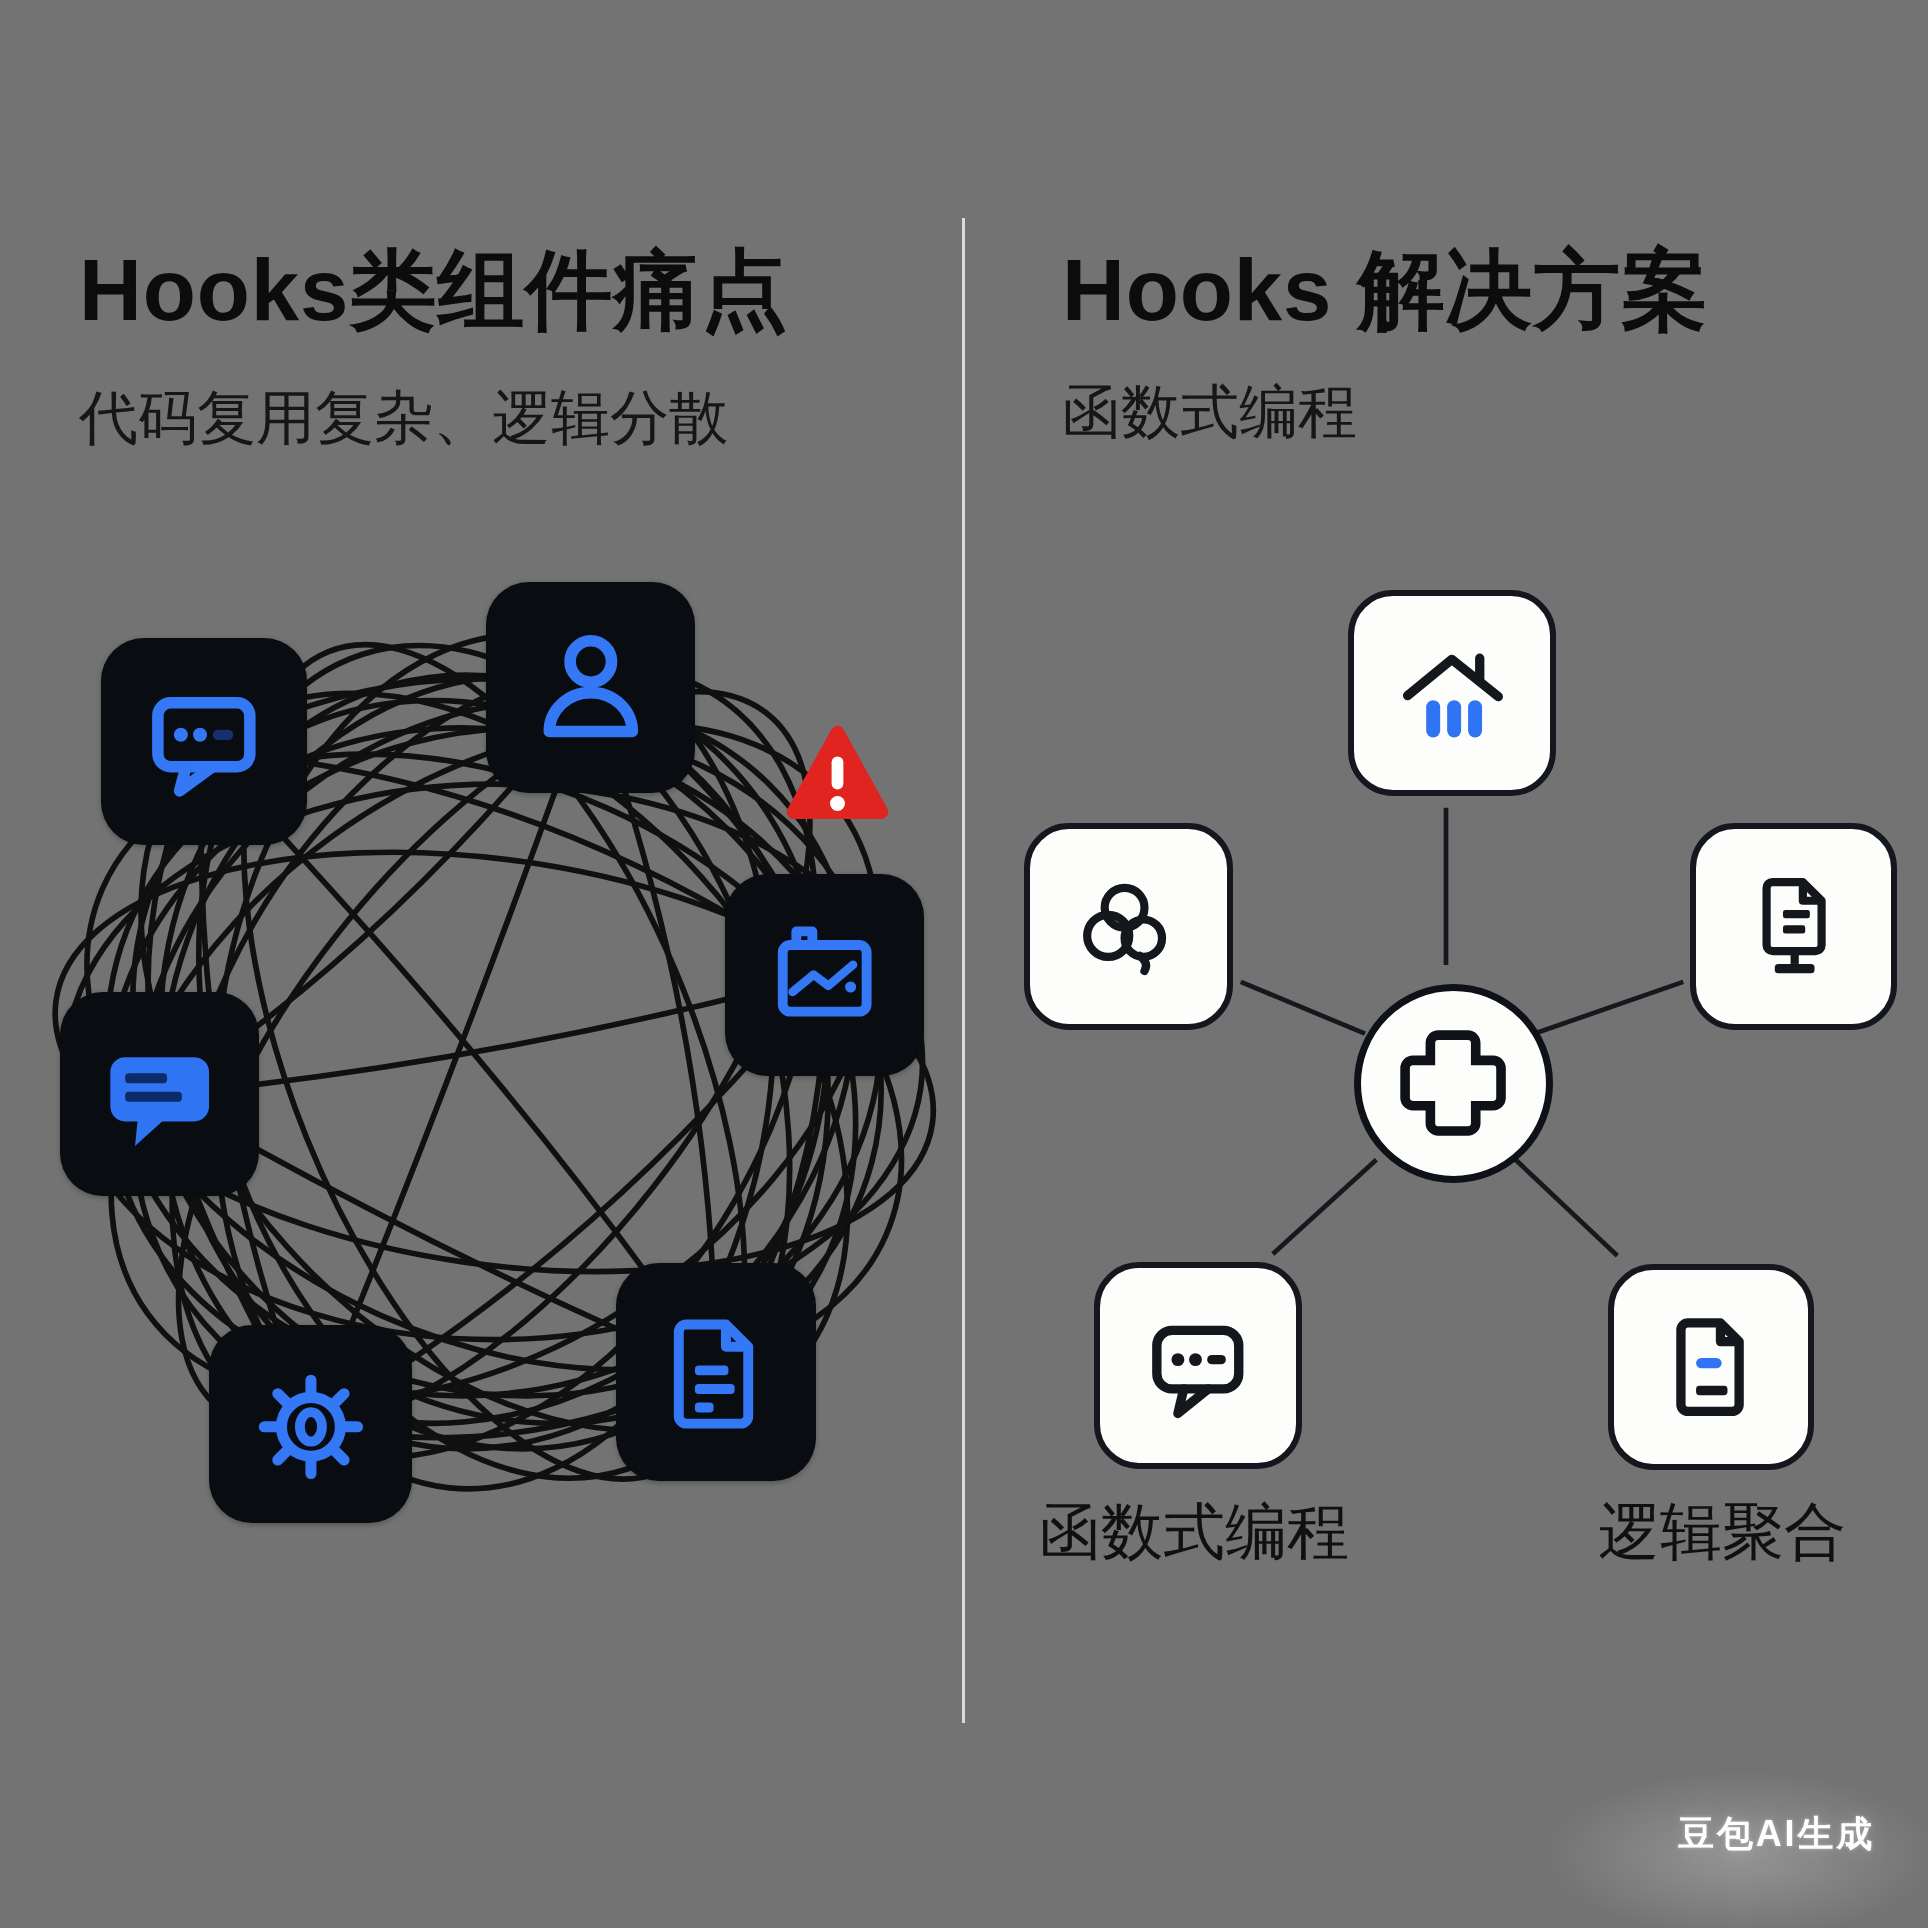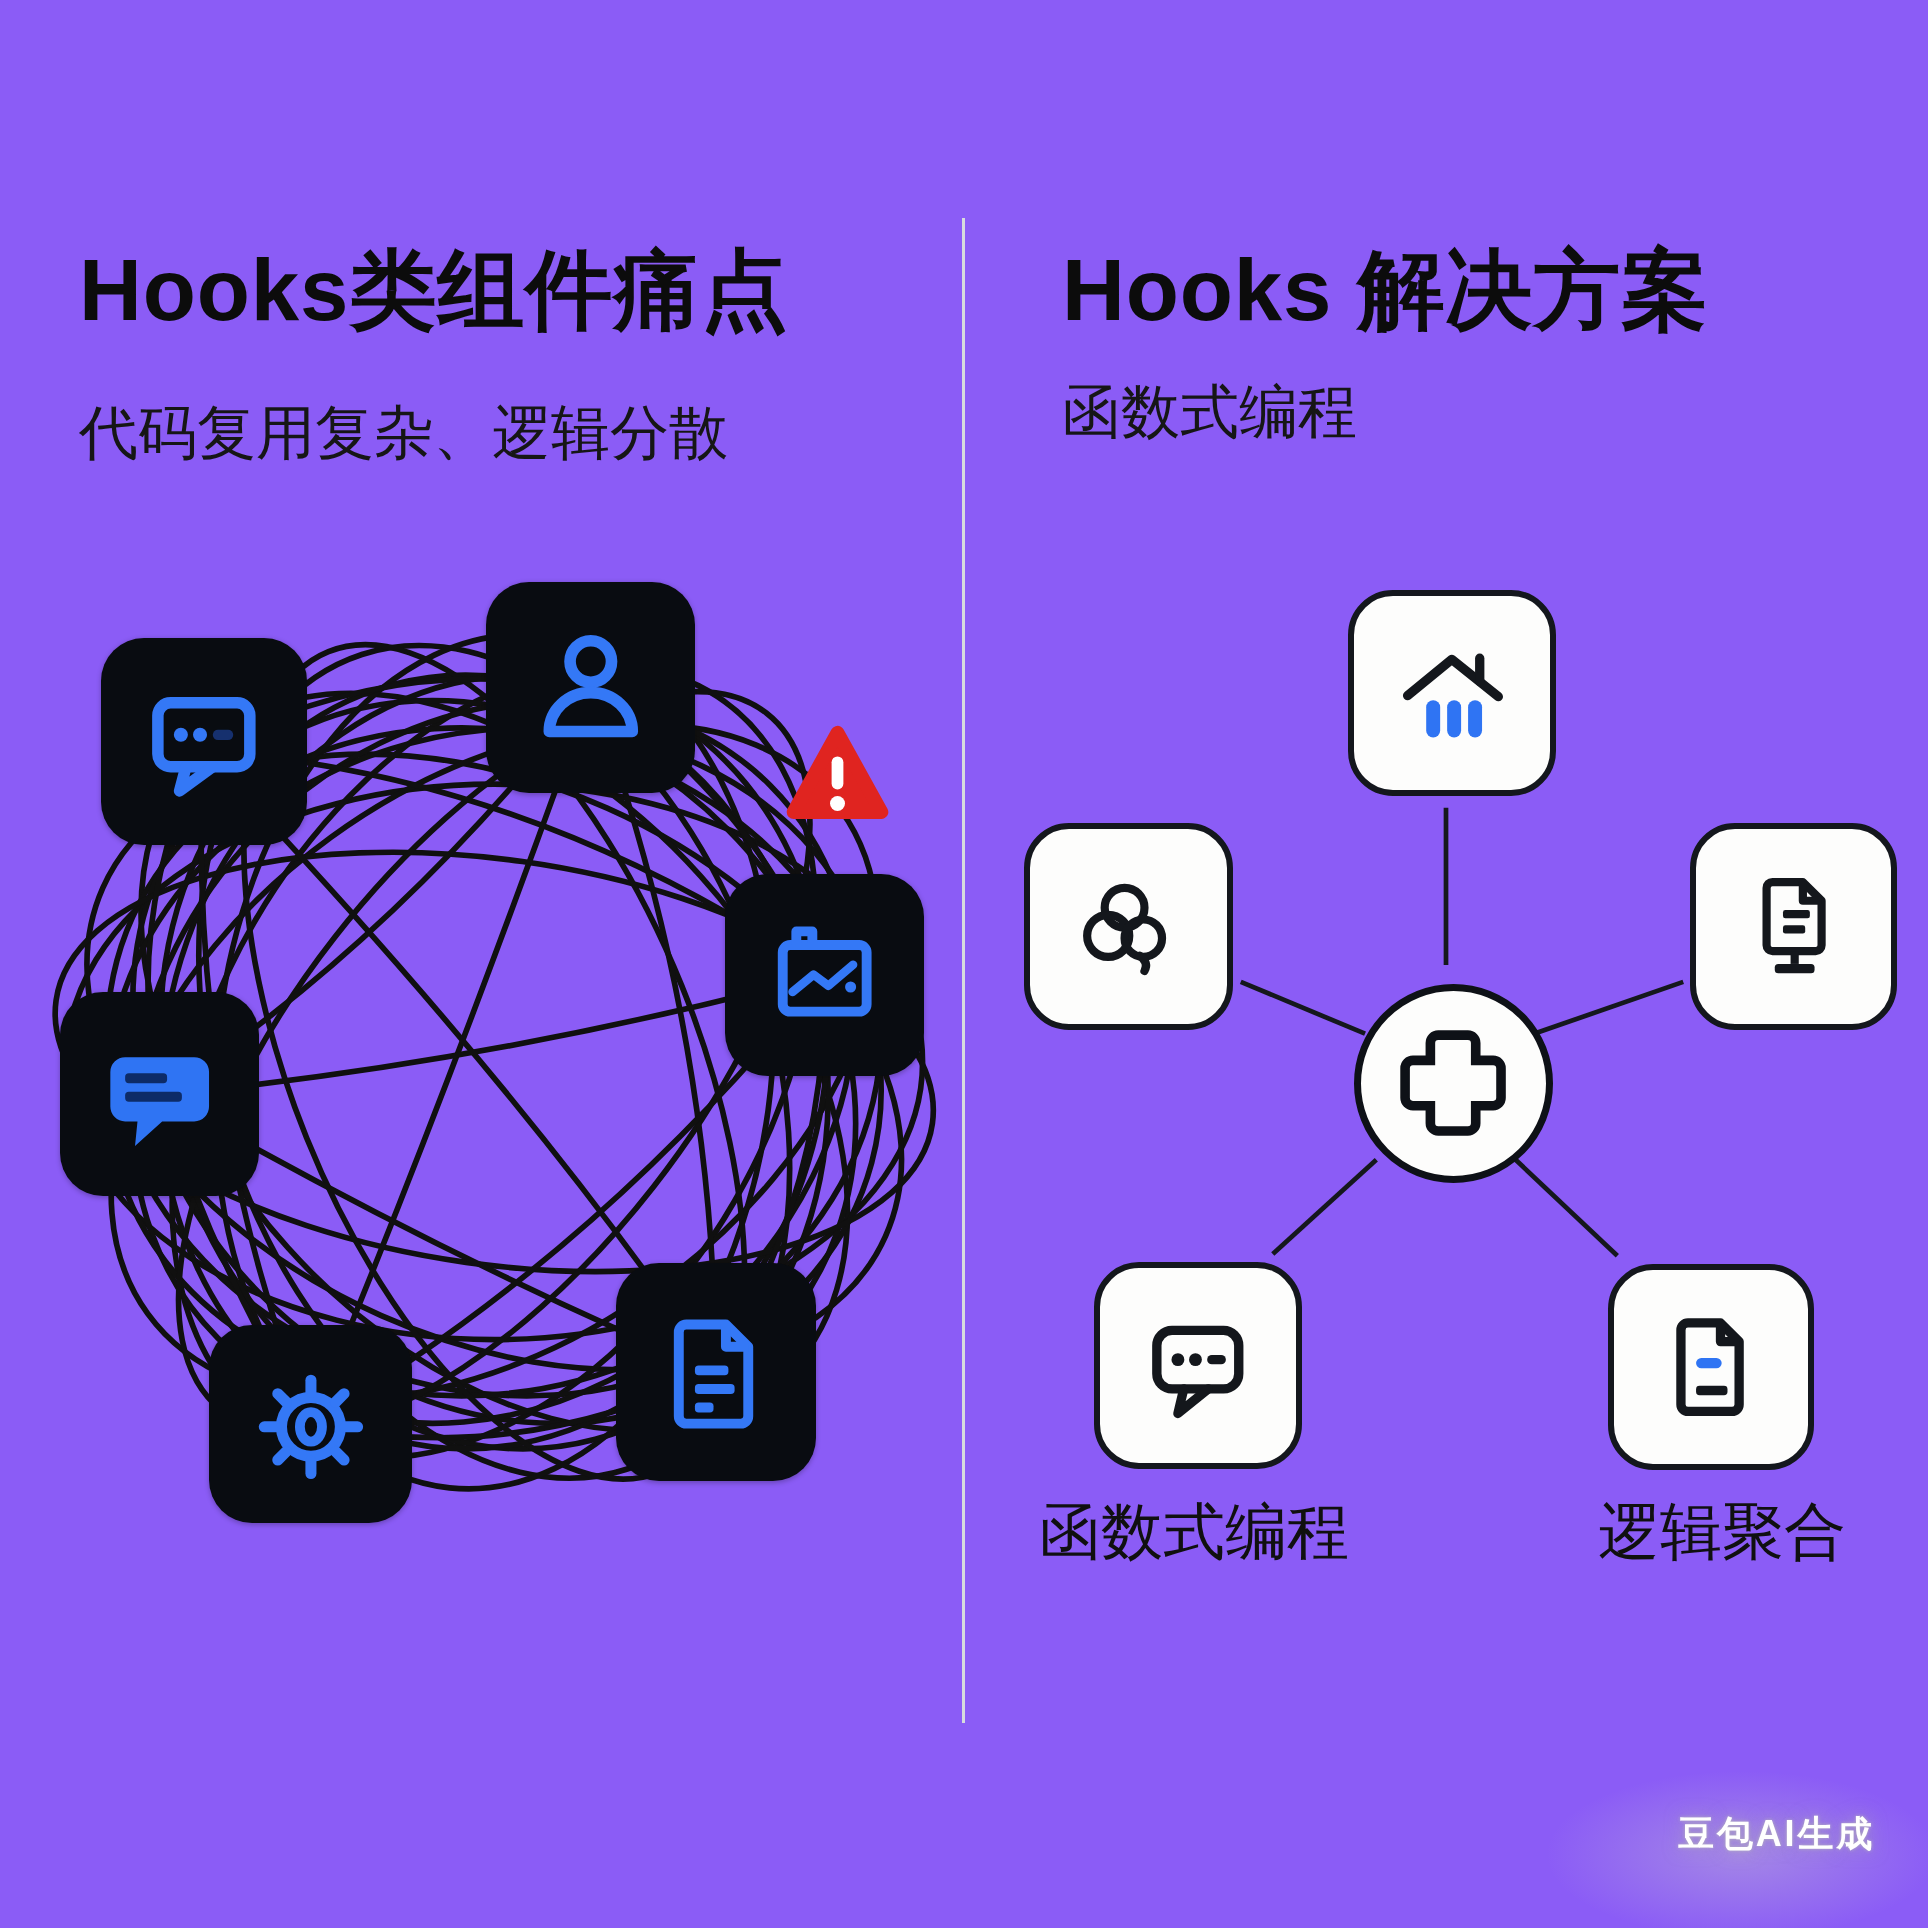--- a/index.html
+++ b/index.html
@@ -1,26 +1,26 @@
 <!DOCTYPE html>
 <html style="font-size:15px"><head>
 <meta charset="utf-8">
 <style>
   html,body{margin:0;padding:0;background:#e8e8e8;}
   .canvas{
     position:relative;width:1928px;height:1928px;overflow:hidden;
-    background:#8b5cf6;
+    background:#737373;
     font-family:"Liberation Sans","DejaVu Sans",sans-serif;
     color:#0c0c0c;
   }
   
   .title{position:absolute;font-size:87px;font-weight:800;letter-spacing:0.9px;white-space:nowrap;}
   .subtitle{position:absolute;font-size:59px;font-weight:400;color:#161616;white-space:nowrap;}
   .t-left{left:79px;top:232px;}
-  .s-left{left:79px;top:394px;}
+  .s-left{left:79px;top:379px;}
   .t-right{left:1062px;top:232px;}
   .s-right{left:1062px;top:373px;}
   .node-label{position:absolute;font-size:62px;font-weight:500;color:#101010;transform:translateX(-50%);white-space:nowrap;}
   .lbl-fp{left:1194px;top:1490px;}
   .lbl-la{left:1703px;top:1490px;margin-left:19px;}
   
   .divider{position:absolute;left:962px;top:218px;width:2.8px;height:1505px;background:#d7dbdd;}
   
   .wires{position:absolute;left:0;top:0;width:1928px;height:1928px;z-index:0;}
   

